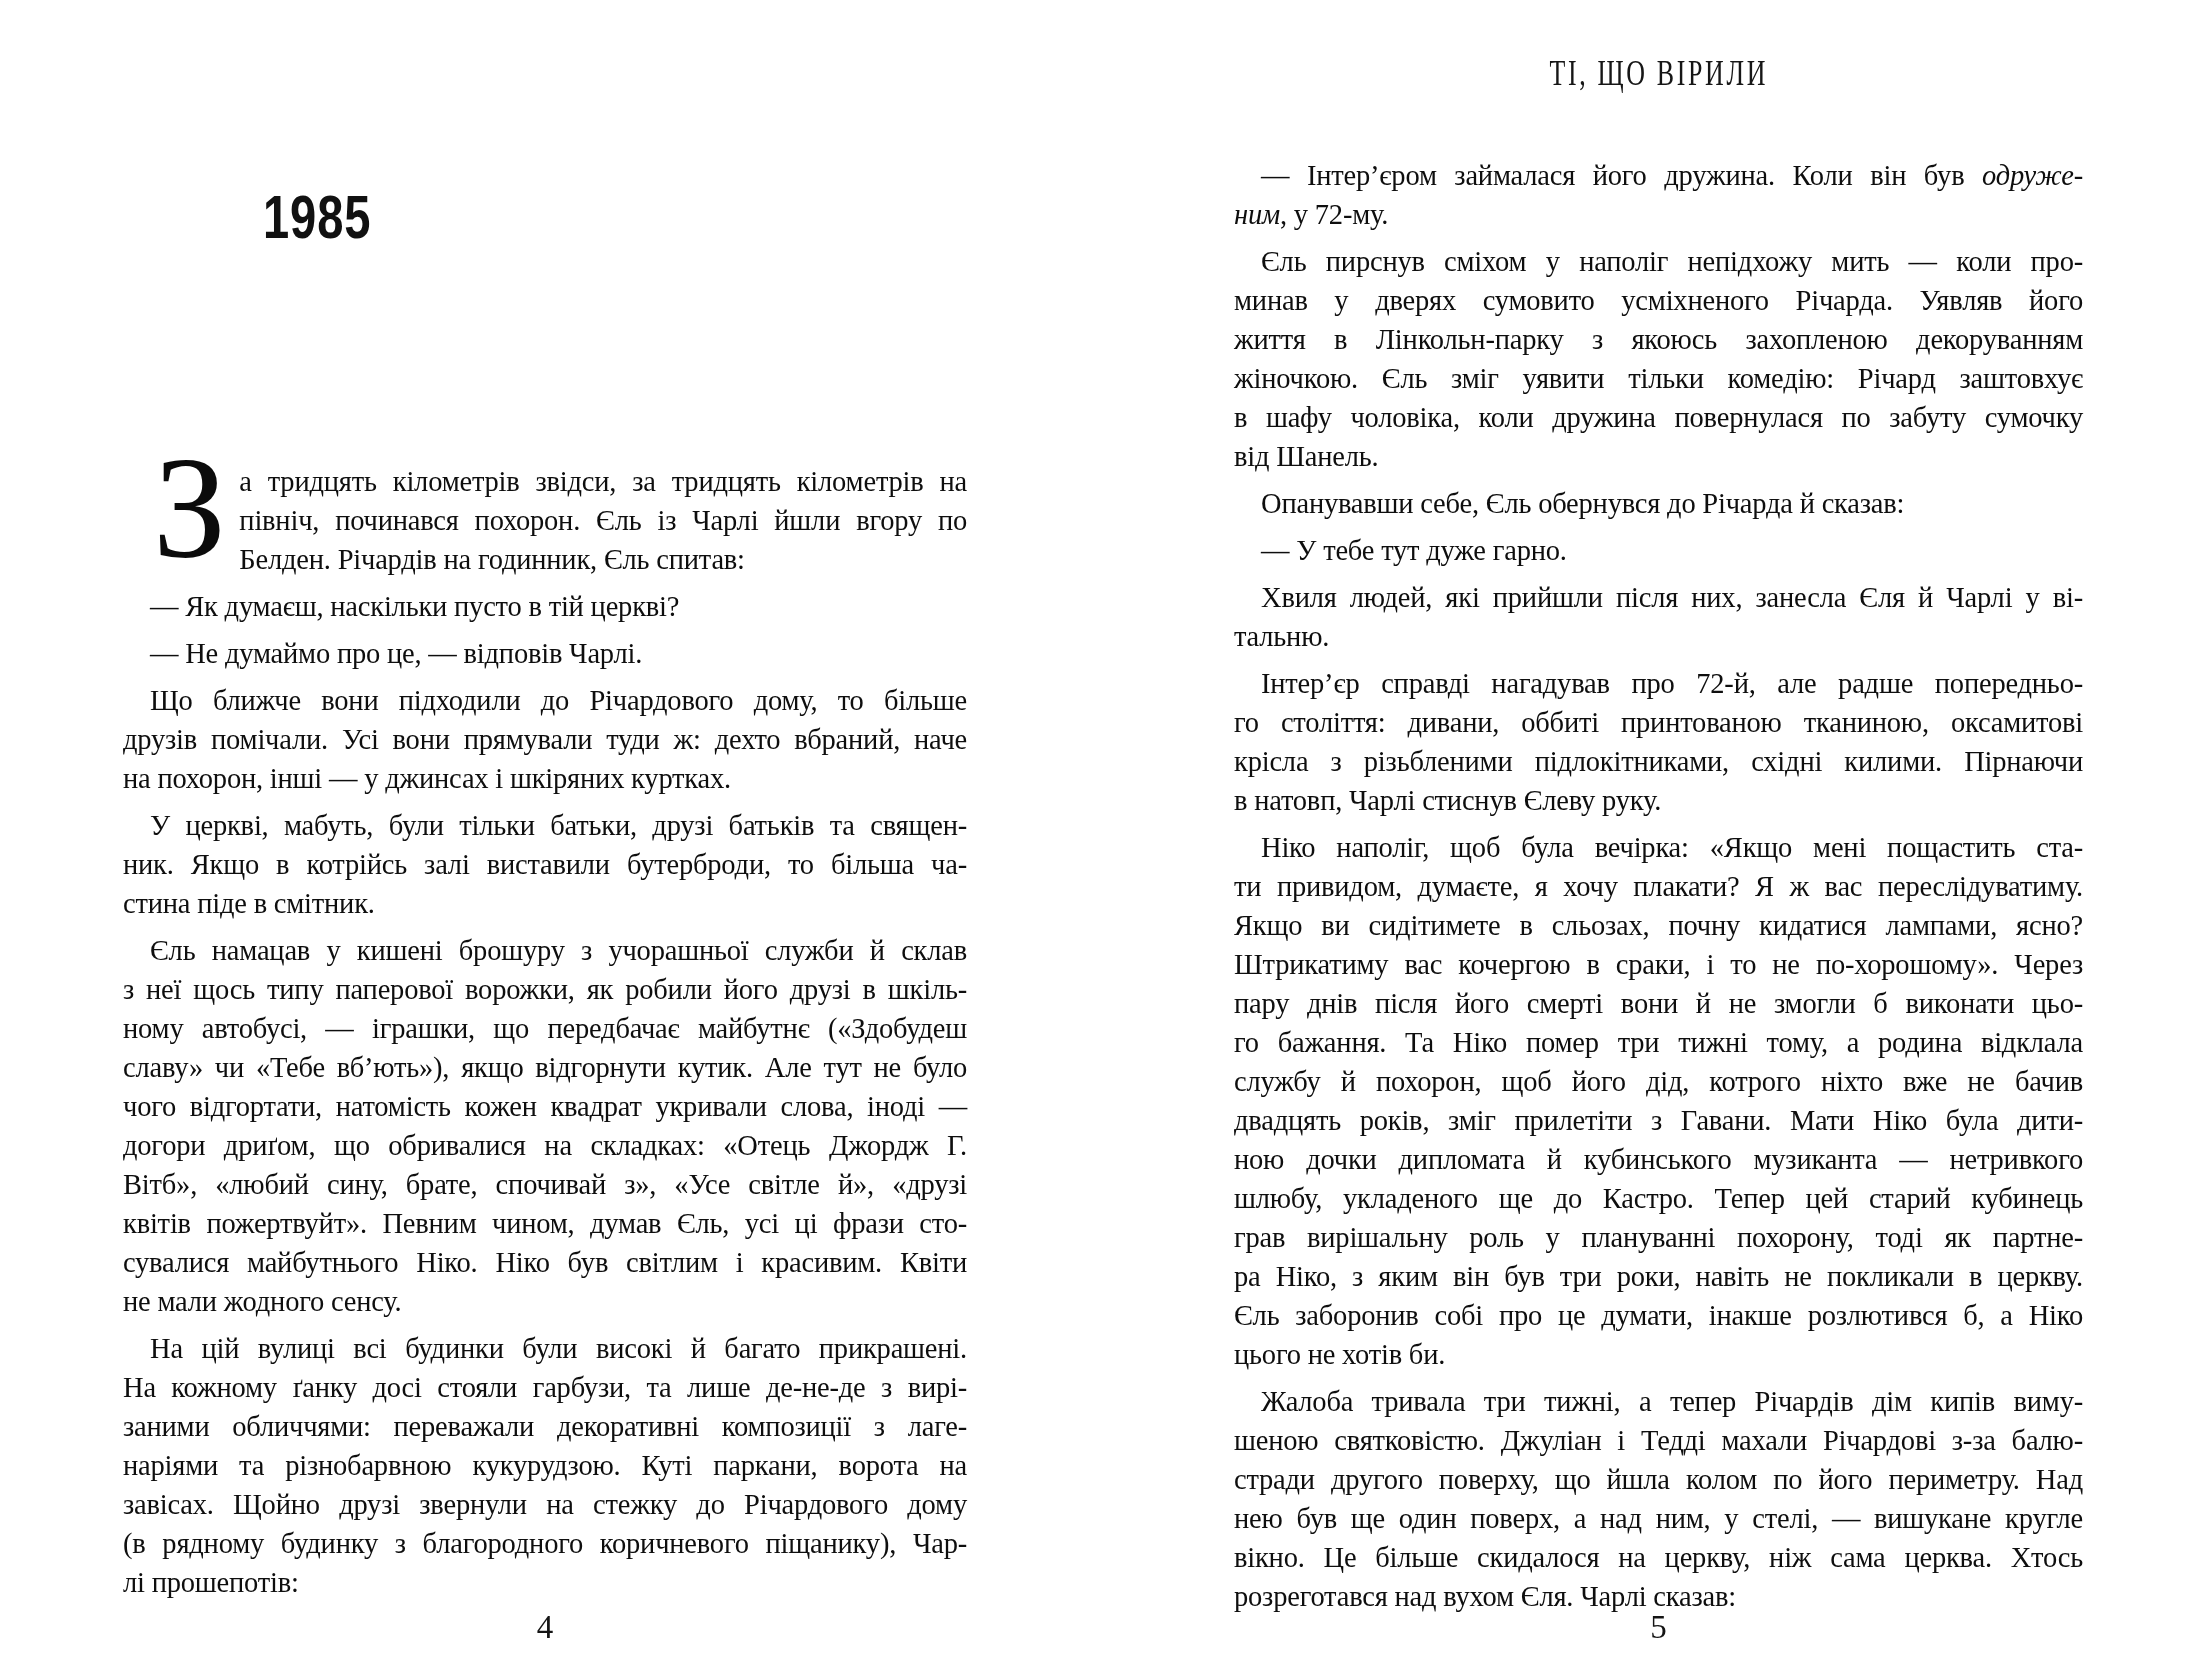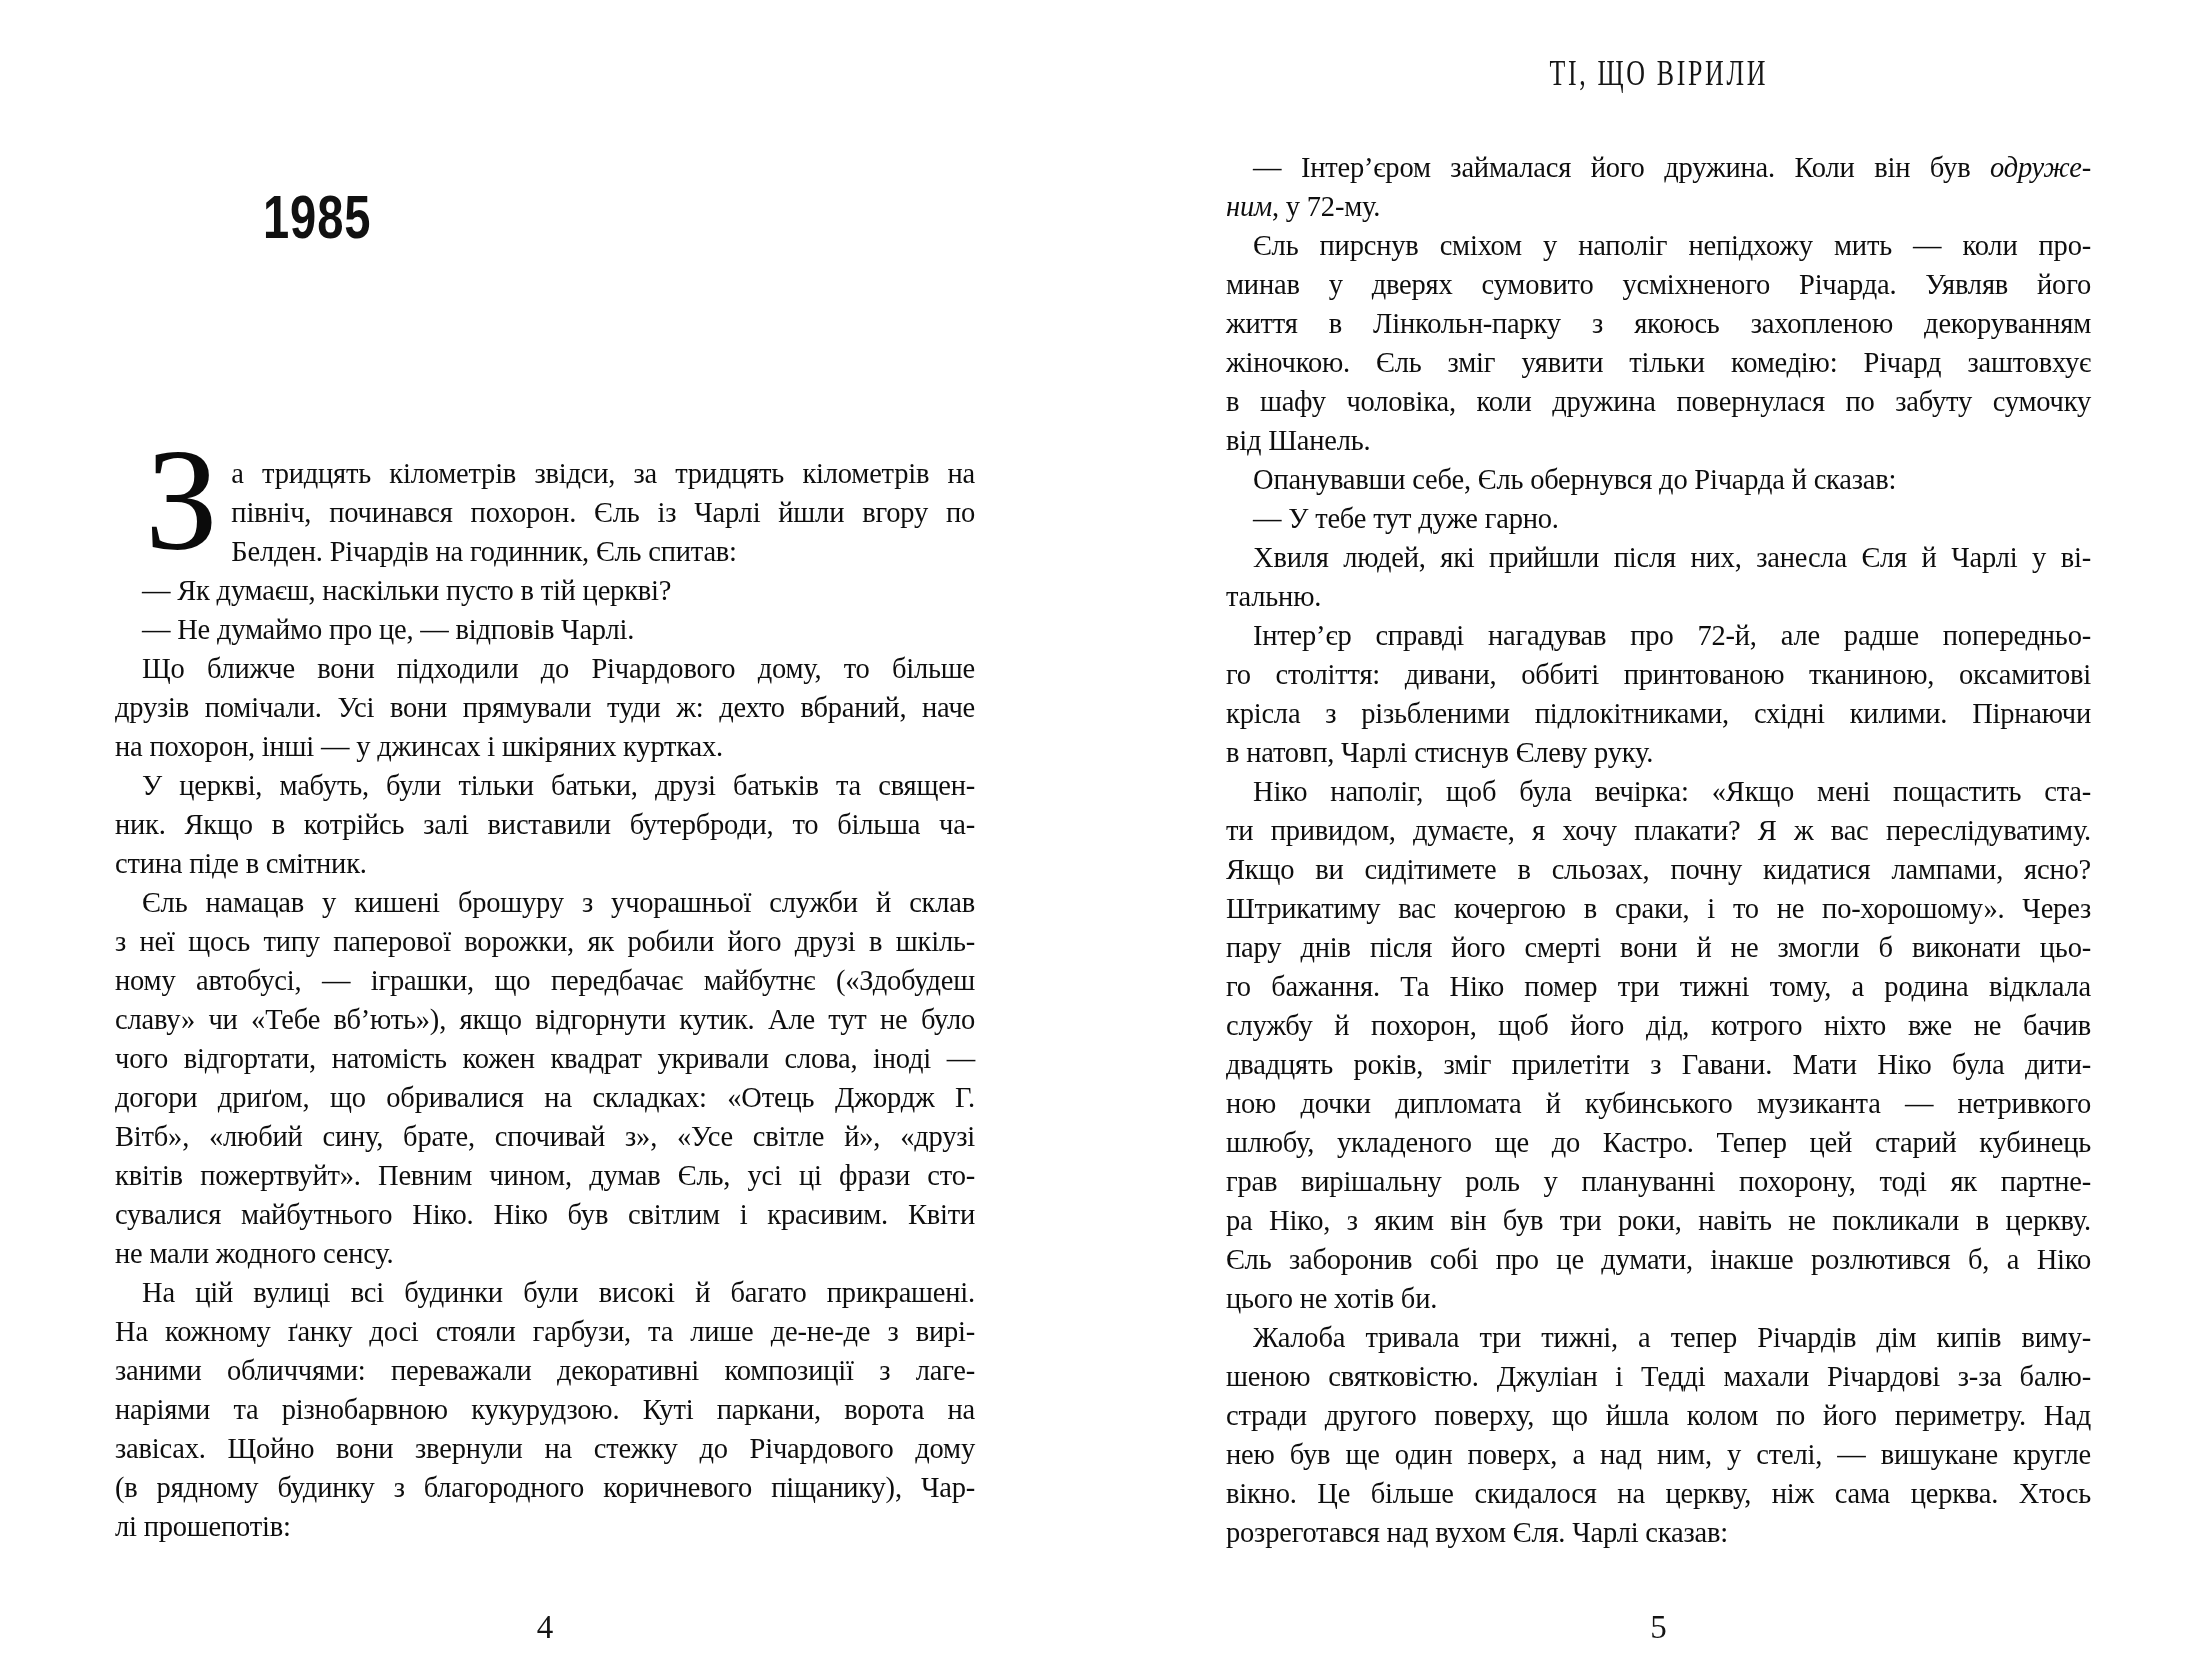--- a/index.html
+++ b/index.html
@@ -46,21 +46,21 @@
   
   .body-text{
     position:absolute;
     font-size:28.5px;line-height:39px;
     letter-spacing:-0.2px;
     text-rendering:optimizeLegibility;
   }
   #left-body{left:115px;top:454px;width:860px;}
   #right-body{left:129px;top:148px;width:865px;}
 
-  .para{margin:0;padding:0;}
+  .para{margin:8px;padding:0;}
   .line{
     text-align:justify;
     text-align-last:justify;
     min-height:39px;
   }
   .line.pfirst{text-indent:27px;}
   .line.plast{text-align-last:left;}
   .para.has-dropcap .line.pfirst{text-indent:0;}
 
   em{font-style:italic;}
@@ -124,21 +124,21 @@
           <div class="line">Вітб», «любий сину, брате, спочивай з», «Усе світле й», «друзі</div>
           <div class="line">квітів пожертвуйт». Певним чином, думав Єль, усі ці фрази сто-</div>
           <div class="line">сувалися майбутнього Ніко. Ніко був світлим і красивим. Квіти</div>
           <div class="line plast">не мали жодного сенсу.</div>
         </div>
         <div class="para">
           <div class="line pfirst">На цій вулиці всі будинки були високі й багато прикрашені.</div>
           <div class="line">На кожному ґанку досі стояли гарбузи, та лише де-не-де з вирі-</div>
           <div class="line">заними обличчями: переважали декоративні композиції з лаге-</div>
           <div class="line">наріями та різнобарвною кукурудзою. Куті паркани, ворота на</div>
-          <div class="line">завісах. Щойно вони звернули на стежку до Річардового дому</div>
+          <div class="line">завісах. Щойно друзі звернули на стежку до Річардового дому</div>
           <div class="line">(в рядному будинку з благородного коричневого піщанику), Чар-</div>
           <div class="line plast">лі прошепотів:</div>
         </div>
       </div>
 
     <div class="pagenum lp">4</div>
   </section>
 
   <section class="page right">
     <header class="running-header"><span>ТІ, ЩО ВІРИЛИ</span></header>

